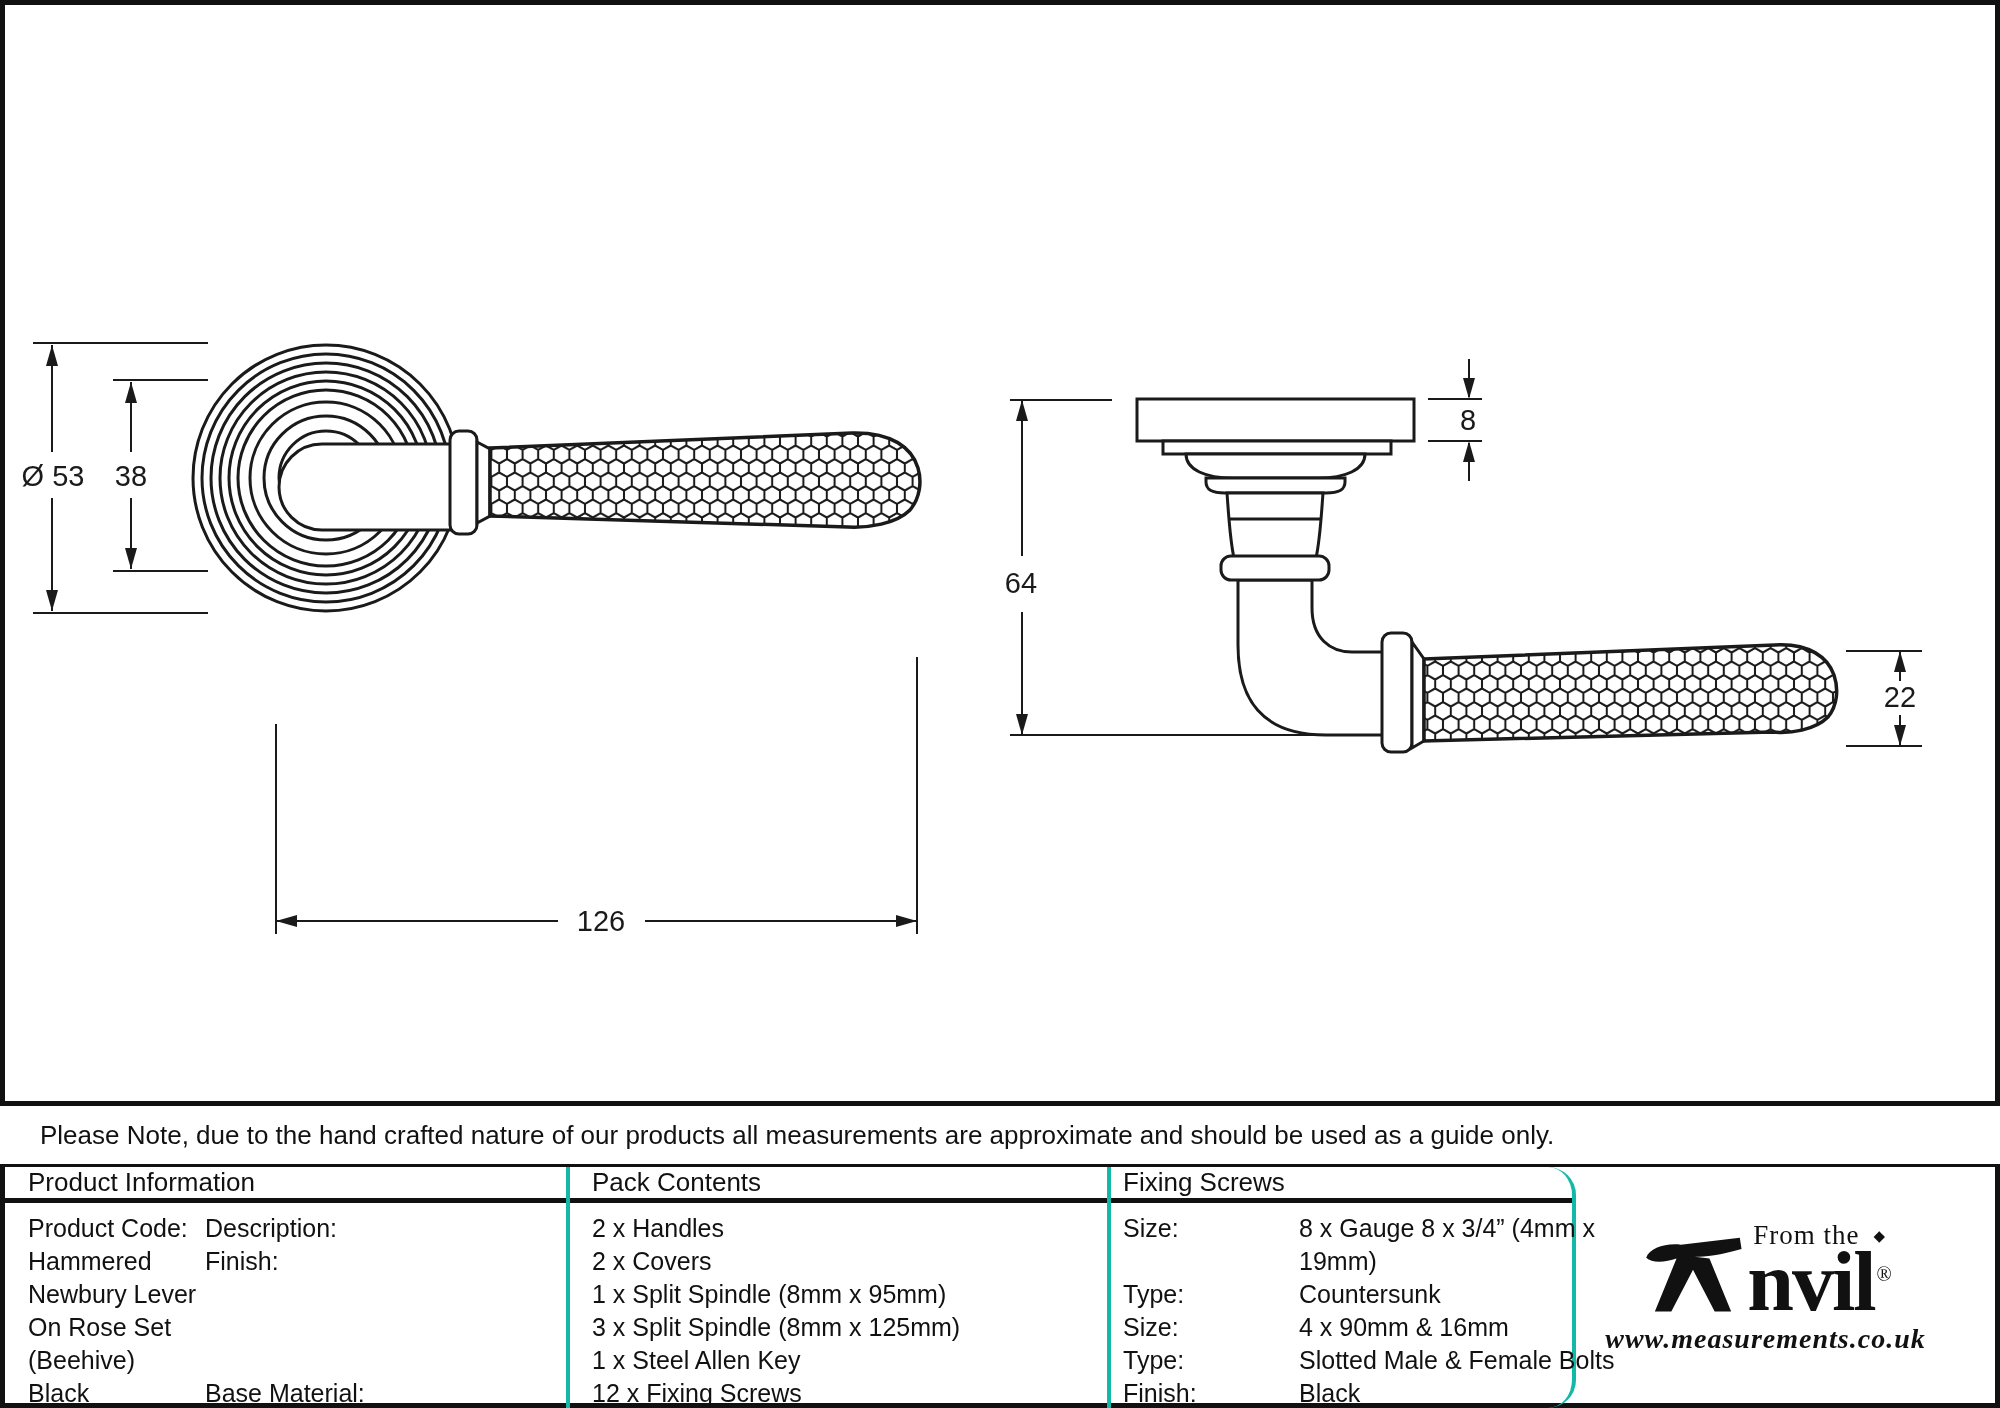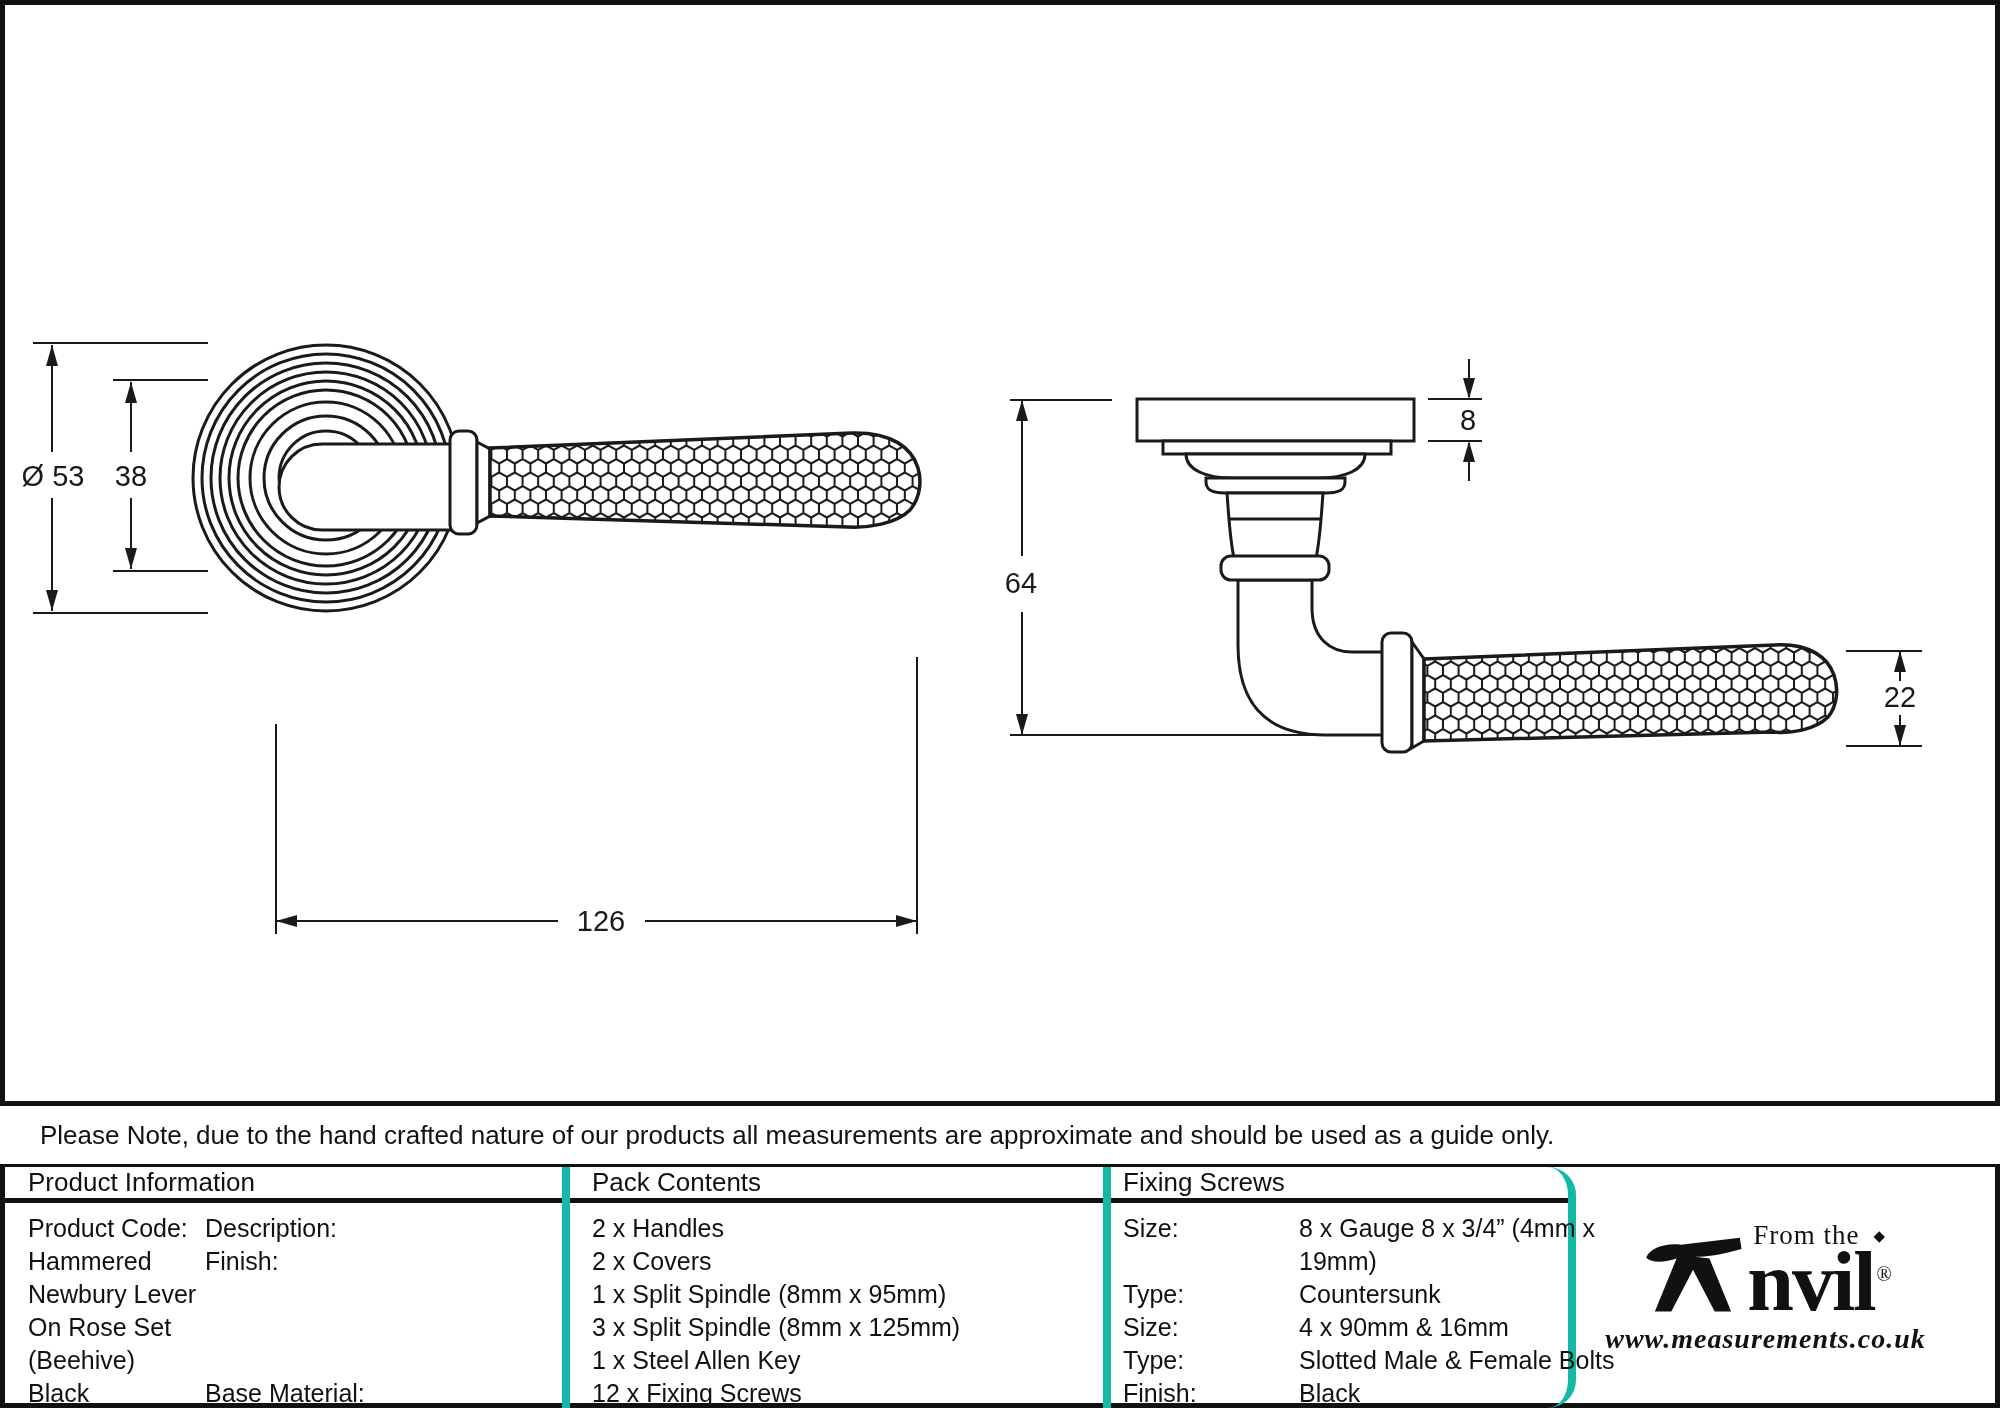--- a/index.html
+++ b/index.html
@@ -11,21 +11,21 @@
   #drawing-area{position:absolute;left:0;top:0;width:2000px;height:1101px;}
   
   #note-row{
     position:absolute;left:0;top:1101px;width:2000px;height:66px;box-sizing:border-box;
     border-top:5px solid #111;border-bottom:3px solid #111;
     display:flex;align-items:center;padding-left:40px;font-size:26px;background:#fff;
   }
   
   #spec-table{position:absolute;left:0;top:1167px;width:2000px;height:241px;display:flex;}
   .col{box-sizing:border-box;height:241px;display:flex;flex-direction:column;}
-  .col-border{border-right:8px solid #14b8a6;}
+  .col-border{border-right:4px solid #14b8a6;}
   #col-product{width:570px;}
   #col-pack{width:541px;}
   #col-screws{width:465px;border-radius:28px;}
   #col-logo{width:379px;align-items:center;justify-content:center;}
   .hdr{
     box-sizing:border-box;height:39px;border-bottom:5px solid #111;
     display:flex;align-items:center;font-size:26px;
   }
   #col-product .hdr{padding-left:28px;}
   #col-pack .hdr{padding-left:22px;}

